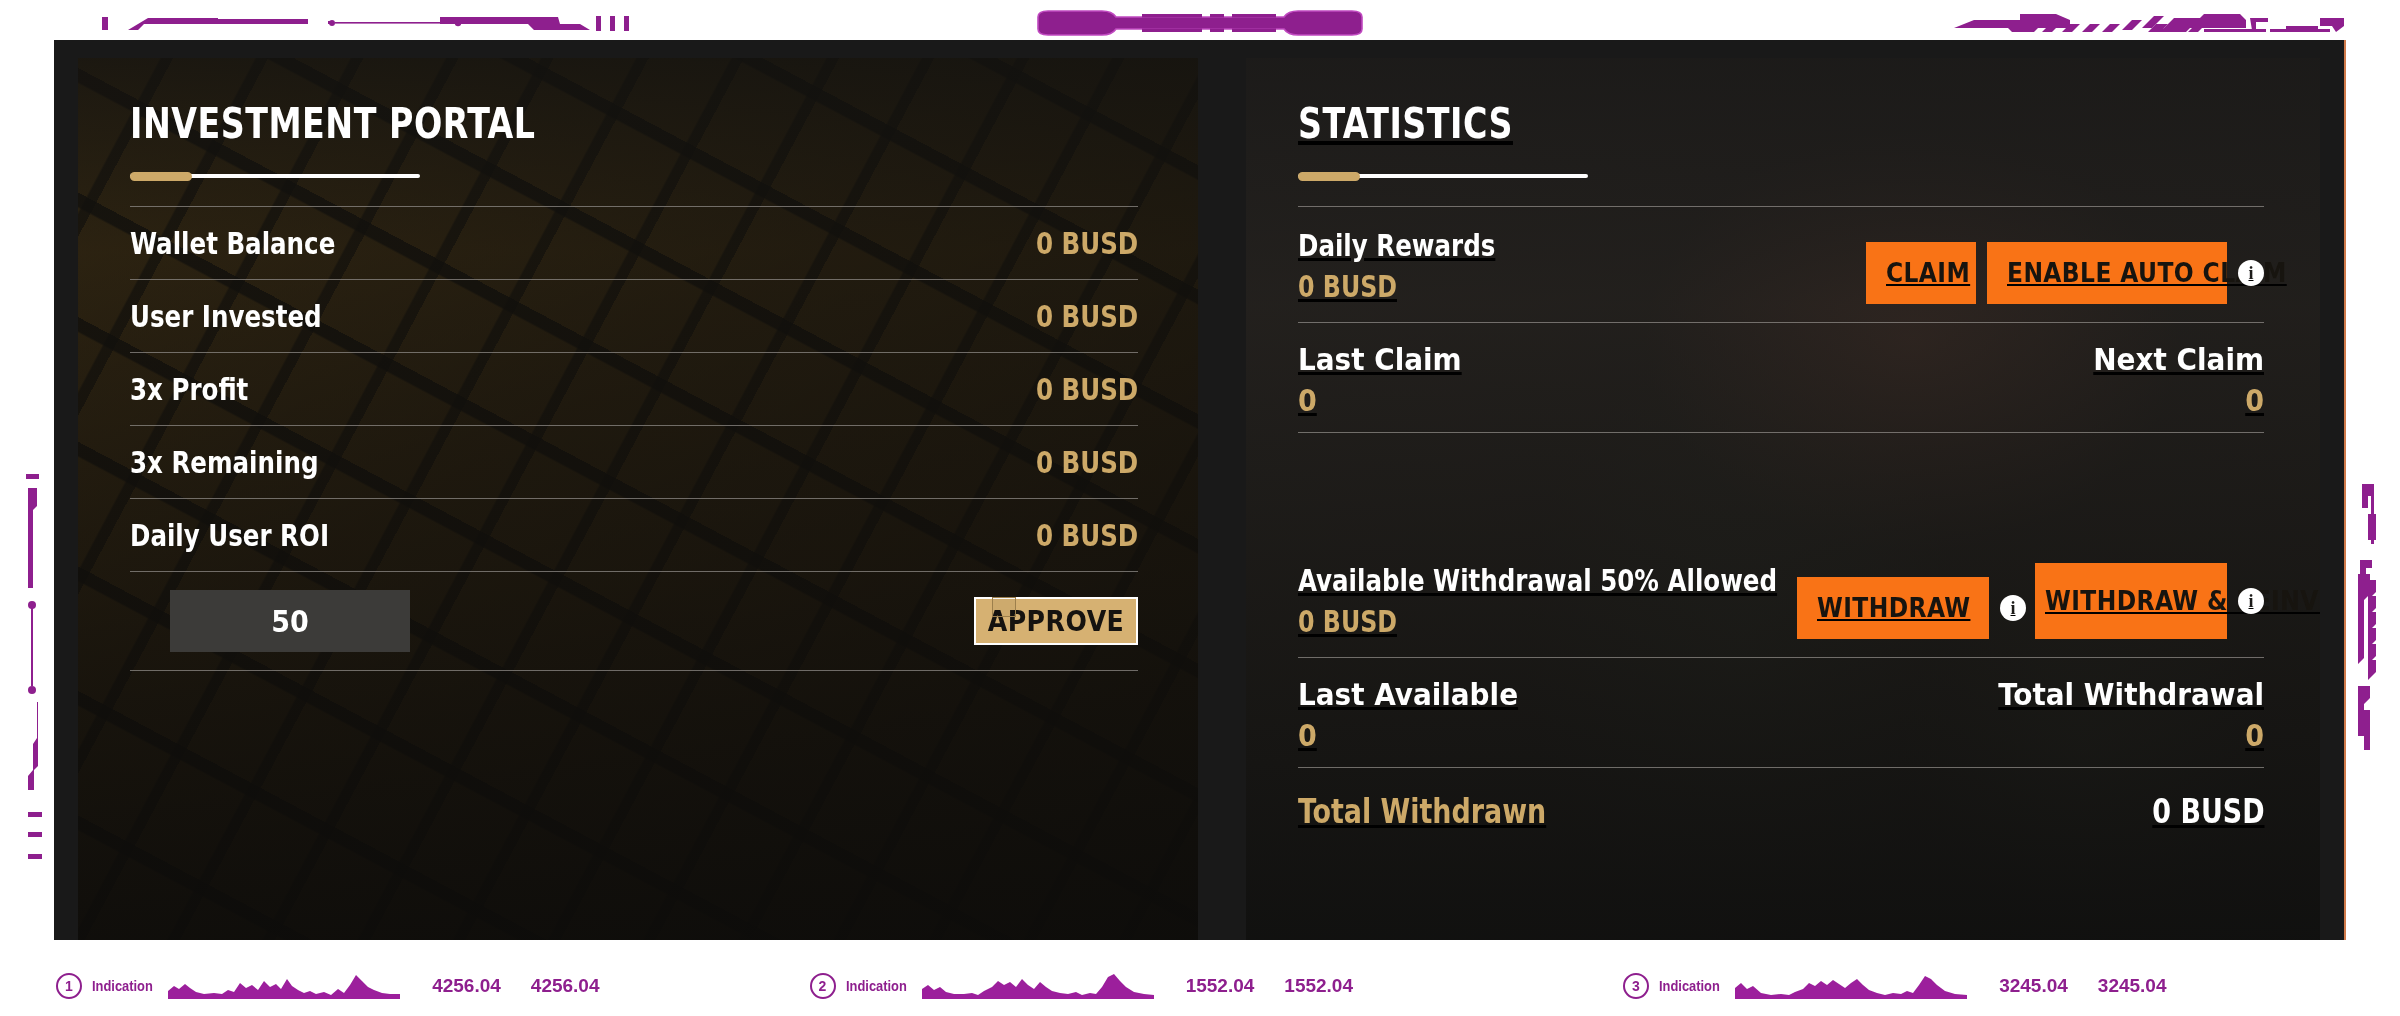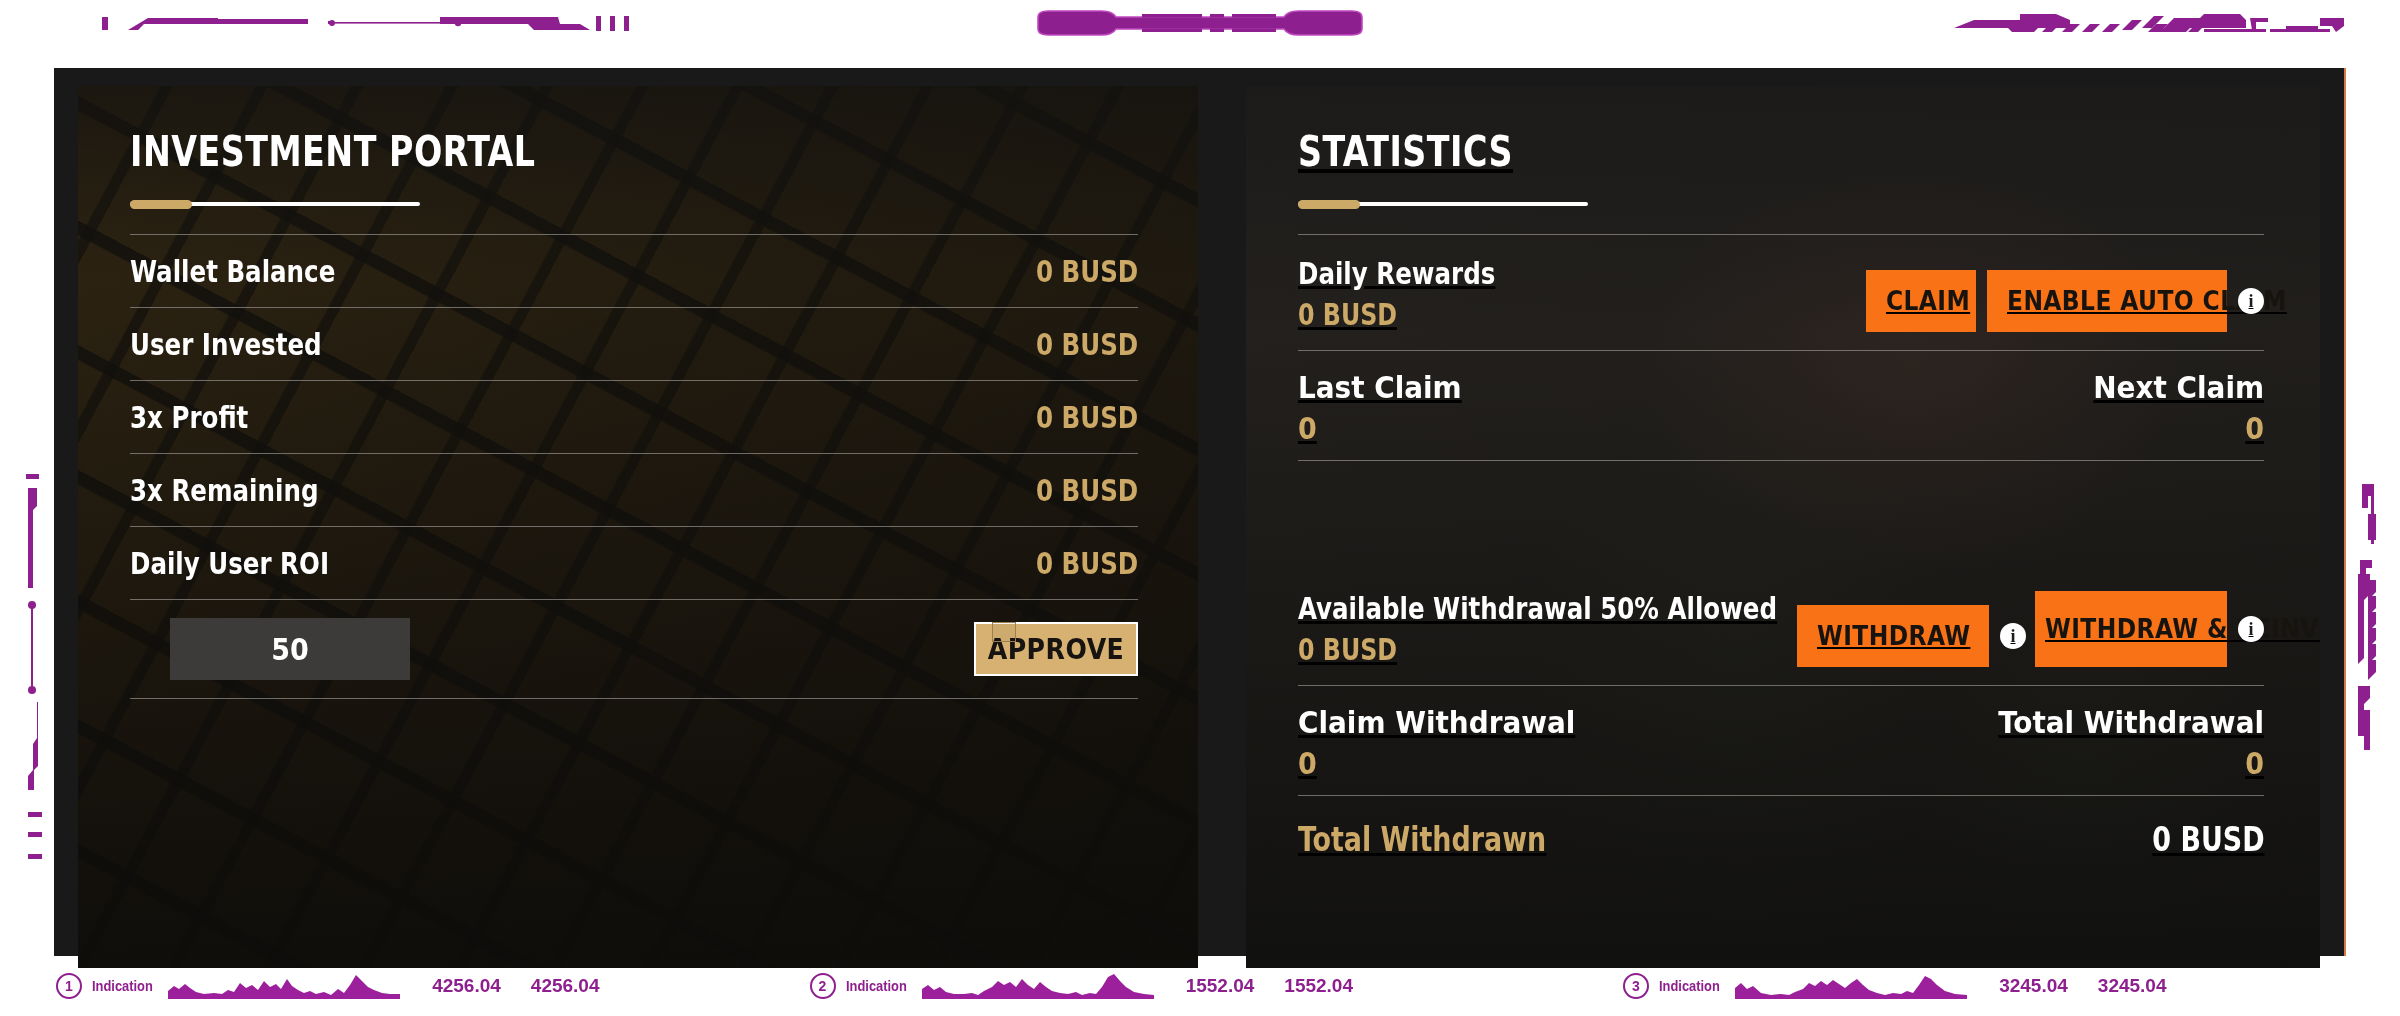--- a/index.html
+++ b/index.html
@@ -24,21 +24,21 @@
   .deco { position: absolute; }
   .deco svg { display: block; }
 
   
   .rail-left  { position: absolute; left: 4px;  top: 470px; width: 56px; height: 420px; overflow: hidden; }
   .rail-right { position: absolute; right: 4px; top: 470px; width: 56px; height: 420px; overflow: hidden; }
 
   
   .stage {
     position: absolute;
-    left: 54px; top: 68px;
+    left: 54px; top: 40px;
     width: 2292px; height: 900px;
     background: #191919;
     border-right: 2px solid #d07a4a;
     overflow: hidden;
   }
 
   .columns {
     display: flex;
     width: 100%;
     height: 100%;
@@ -167,21 +167,21 @@
     outline: none;
     color: #ffffff;
     font-family: "DejaVu Sans Condensed", "Liberation Sans Narrow", "Liberation Sans", sans-serif;
     font-weight: 700;
     font-size: 30px;
     text-align: center;
     margin-left: 40px;
   }
   .btn-approve {
     width: 164px;
-    height: 54px;
+    height: 48px;
     background: #d6b172;
     border: 2px solid #ffffff;
     color: #161310;
     font-family: "DejaVu Sans Condensed", "Liberation Sans Narrow", "Liberation Sans", sans-serif;
     font-weight: 700;
     font-size: 28px;
     letter-spacing: .5px;
     text-transform: uppercase;
     cursor: pointer;
     position: relative;
@@ -556,21 +556,21 @@
                   <button class="btn-gold btn-wdri">WITHDRAW &amp; REINVEST</button>
                   <span class="info-icon">i</span>
                 </div>
               </div>
             </div>
 
             <div class="hr"></div>
 
             <div class="pairrow">
               <div class="line1">
-                <span class="p-label">Claim Withdrawal</span>
+                <span class="p-label">Last Available</span>
                 <span class="p-label">Total Withdrawal</span>
               </div>
               <div class="line2">
                 <span class="p-val">0</span>
                 <span class="p-val">0</span>
               </div>
             </div>
 
             <div class="hr"></div>
 

